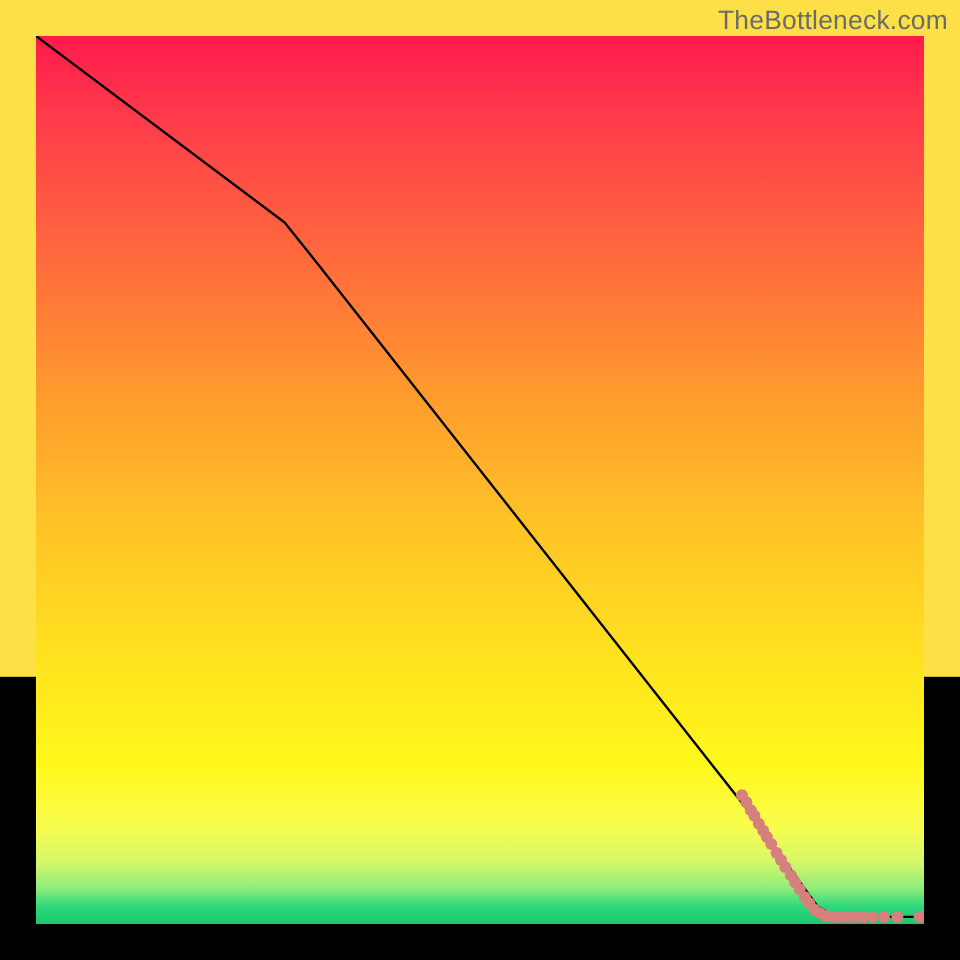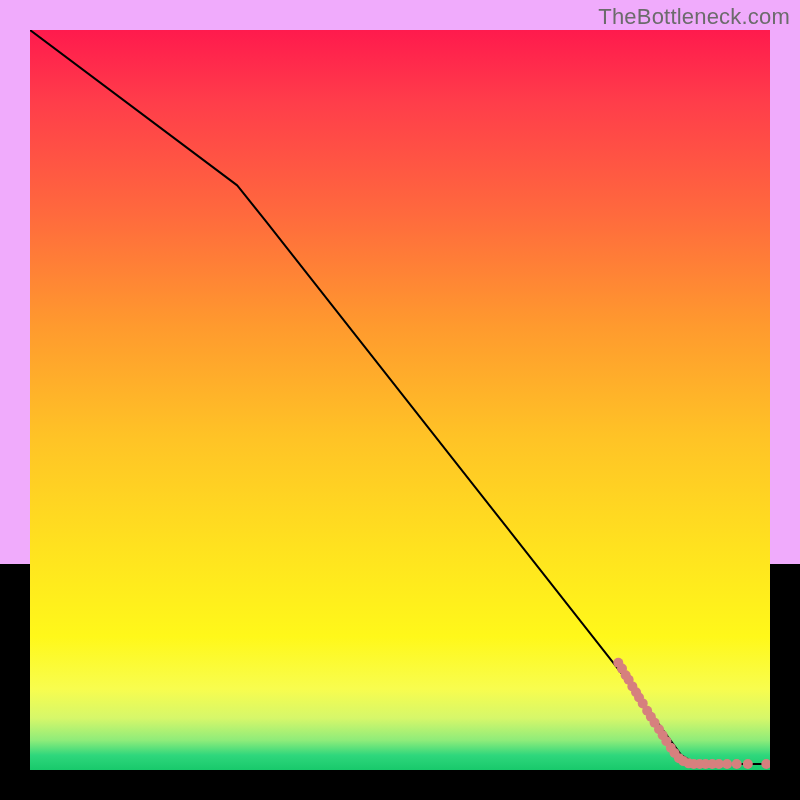--- a/index.html
+++ b/index.html
@@ -7,21 +7,21 @@
     padding: 0;
     width: 800px;
     height: 800px;
     background: #000;
     font-family: Arial, Helvetica, sans-serif;
   }
   .frame {
     position: relative;
     width: 800px;
     height: 564px;
-    background: #f0abfc;
+    background: #fde047;
   }
   .plot {
     position: absolute;
     left: 30px;
     top: 30px;
     width: 740px;
     height: 740px;
     overflow: hidden;
   }
   .gradient {

